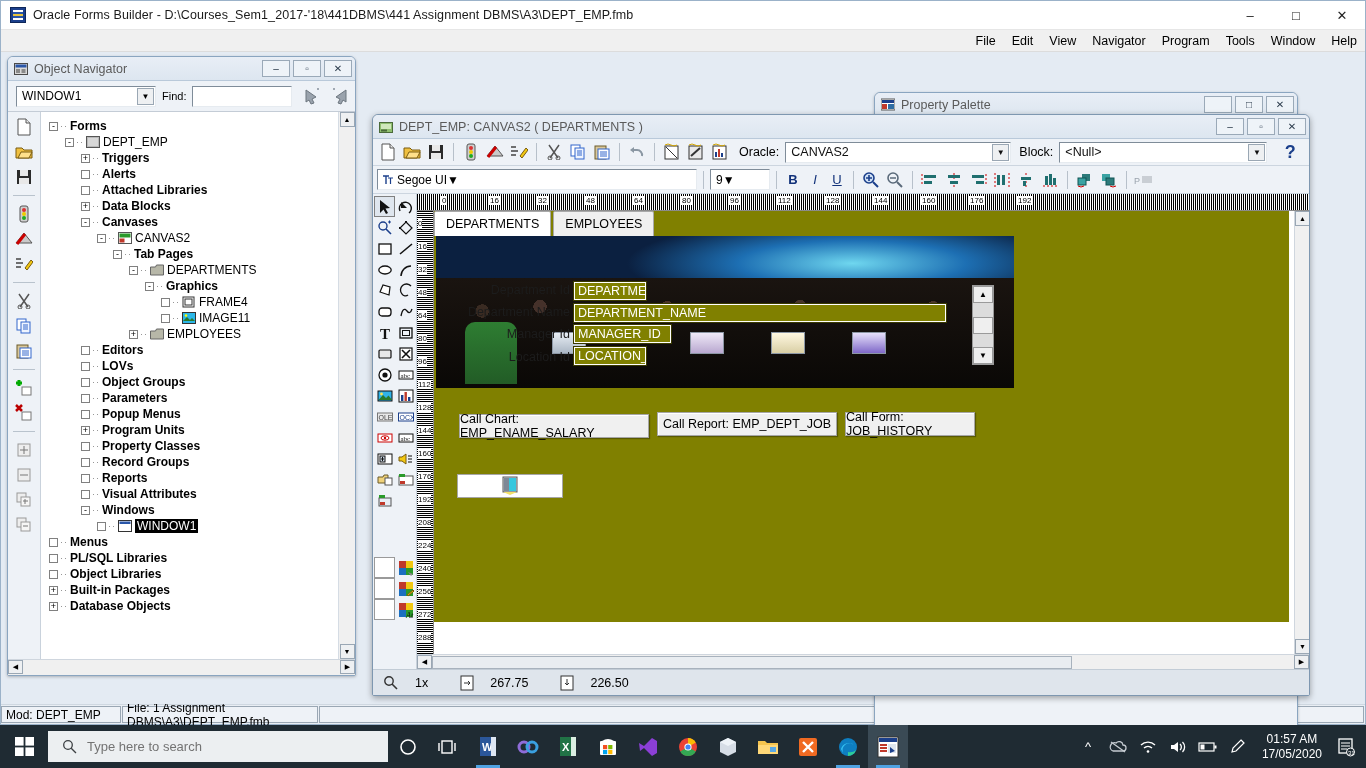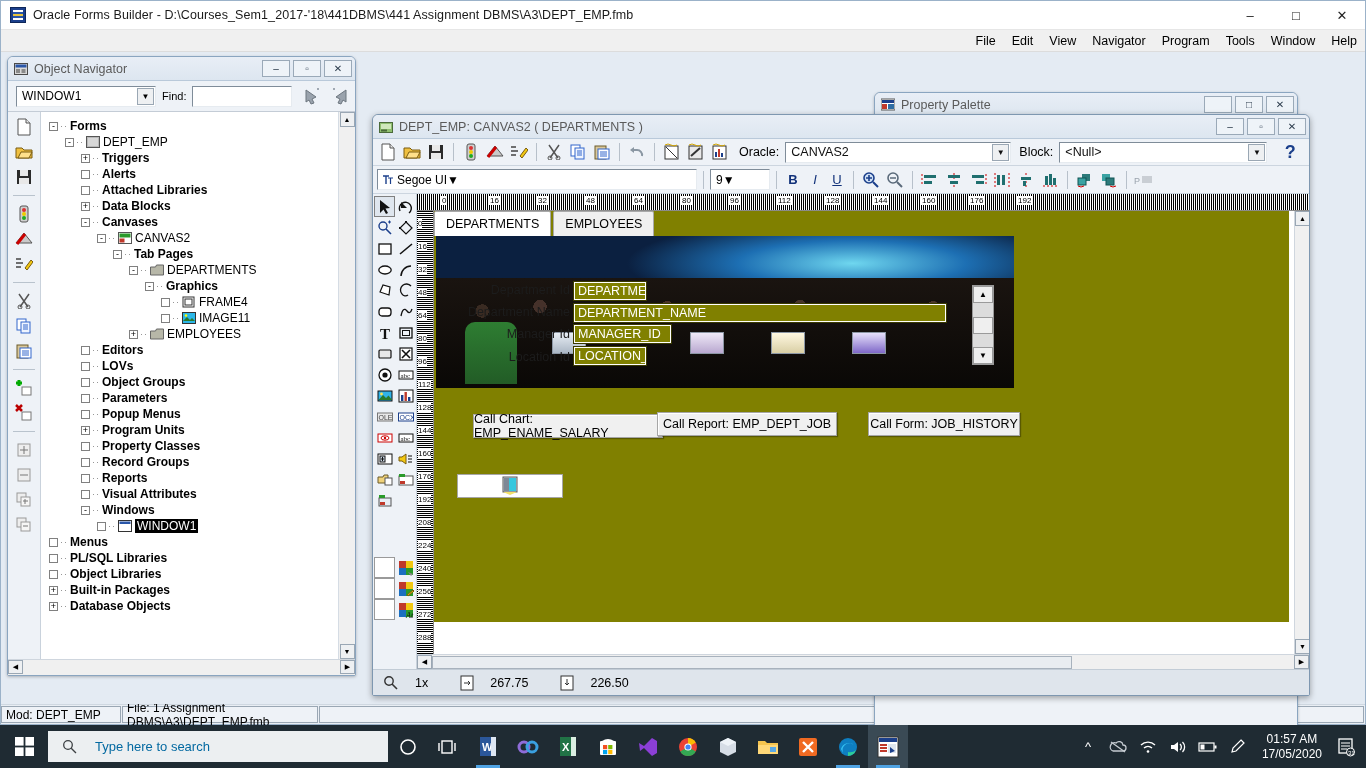--- a/index.html
+++ b/index.html
@@ -312,21 +312,21 @@
   }
 
   
   #taskbar{
     position:absolute; left:0; bottom:0; width:1366px; height:43px;
     background:#1f2b33; display:flex; align-items:center;
   }
   #start-btn{ width:48px;height:43px;display:flex;align-items:center;justify-content:center;}
   #search-box{
     width:340px;height:31px;background:#eceff1;display:flex;align-items:center;
-    gap:18px;padding-left:14px;font-size:13px;color:#0369a1;
+    gap:10px;padding-left:14px;font-size:13px;color:#737373;
   }
   .tb-ico{ width:40px;height:43px;display:flex;align-items:center;justify-content:center;position:relative;}
   .tb-ico.open:after{
     content:""; position:absolute; left:8px; right:8px; bottom:0; height:3px; background:#4fa3e3;
   }
   .tb-ico.active{ background:#3a4a55; }
   #tray{ margin-left:auto; display:flex; align-items:center; gap:2px; padding-right:6px;}
   .tray-ico{ width:28px;height:43px;display:flex;align-items:center;justify-content:center;color:#fff;font-size:13px;}
   #clock{ color:#fff; font-size:12px; text-align:center; line-height:15px; padding:0 8px; }
 </style>
@@ -1244,23 +1244,23 @@
                 <div class="form-item" style="left:140px; top:93px;  width:372px; height:18px;">DEPARTMENT_NAME</div>
                 <div class="form-item" style="left:140px; top:114px; width:97px;  height:18px;">MANAGER_ID</div>
                 <div class="form-item" style="left:140px; top:136px; width:72px;  height:18px;">LOCATION_I</div>
 
                 <div class="scrollwidget" style="left:538px; top:74px; height:80px;">
                   <div class="sw-btn">▲</div>
                   <div class="sw-thumb"></div>
                   <div class="sw-btn">▼</div>
                 </div>
 
-                <div class="canvas-btn" style="left:39px;  top:203px; width:190px;">Call Chart: EMP_ENAME_SALARY</div>
+                <div class="canvas-btn" style="left:25px;  top:203px; width:190px;">Call Chart: EMP_ENAME_SALARY</div>
                 <div class="canvas-btn" style="left:223px; top:201px; width:180px;">Call Report: EMP_DEPT_JOB</div>
-                <div class="canvas-btn" style="left:434px; top:201px; width:152px;">Call Form: JOB_HISTORY</div>
+                <div class="canvas-btn" style="left:411px; top:201px; width:130px;">Call Form: JOB_HISTORY</div>
 
                 <div class="exit-btn" style="left:23px; top:263px; width:106px;">
                   <svg width="22" height="20" viewBox="0 0 22 20">
                     <rect x="4" y="1" width="14" height="15" fill="#cfd6dd" stroke="#5a5a5a"></rect>
                     <rect x="10" y="2" width="7" height="13" fill="#36c7de"></rect>
                     <path d="M4 16 l7 3 l7 -3 Z" fill="#f2e06a"></path>
                     <rect x="5" y="2" width="5" height="13" fill="#7e8896"></rect>
                   </svg>
                 </div>
 

